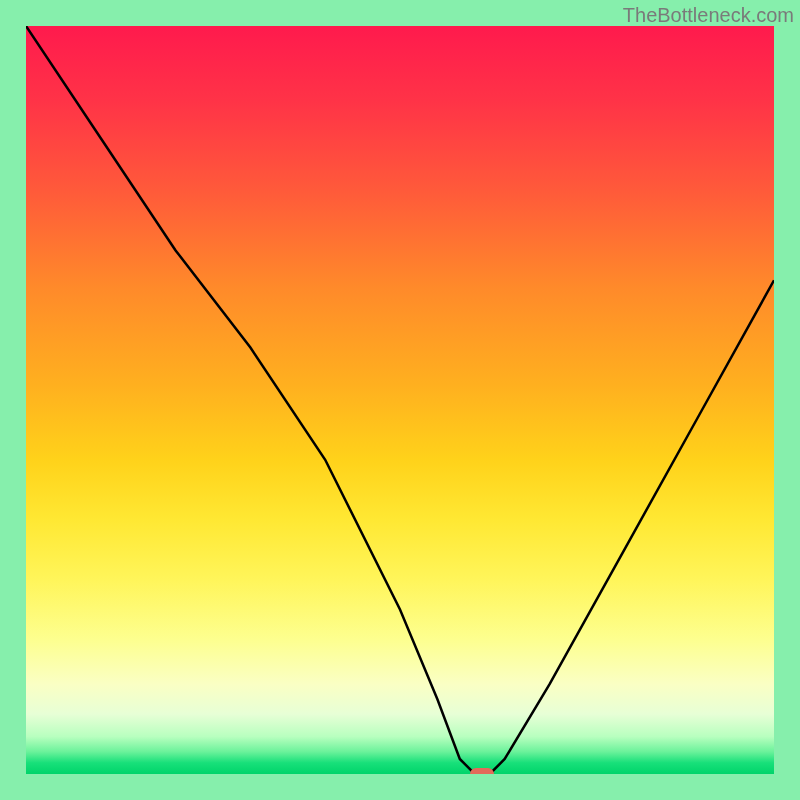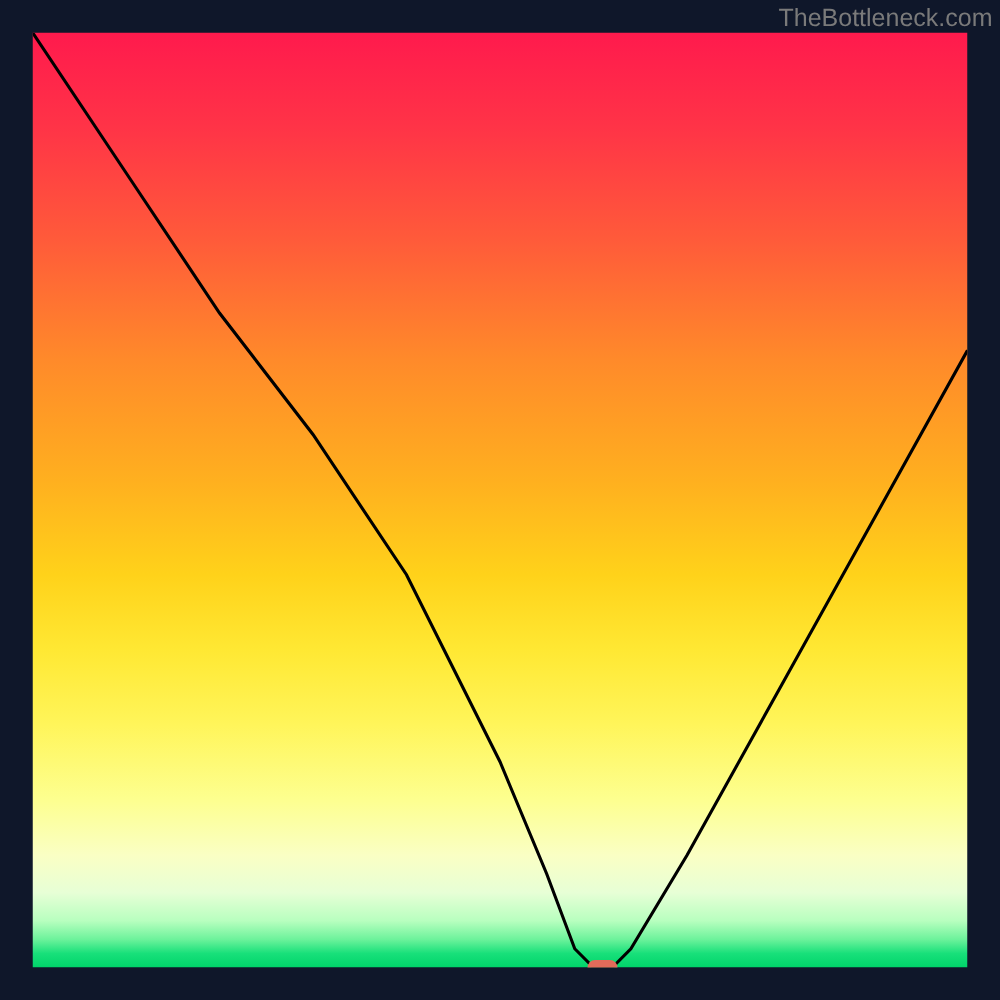--- a/index.html
+++ b/index.html
@@ -1,16 +1,16 @@
 <!DOCTYPE html>
 <html><head>
 <meta charset="utf-8">
 <style>
   html,body{margin:0;padding:0;width:800px;height:800px;background:#000;}
-  .frame{position:absolute;left:0;top:0;width:800px;height:800px;background:#0f172a;}
+  .frame{position:absolute;left:0;top:0;width:800px;height:800px;background:#86efac;}
   .plot{position:absolute;left:26px;top:26px;width:748px;height:748px;overflow:hidden;}
   .grad{position:absolute;left:0;top:0;width:748px;height:748px;
     background:linear-gradient(to bottom,
       #ff1a4d 0%,
       #ff3347 10%,
       #ff5a3a 22%,
       #ff8a2a 35%,
       #ffb01f 48%,
       #ffd21a 58%,
       #ffe833 66%,

